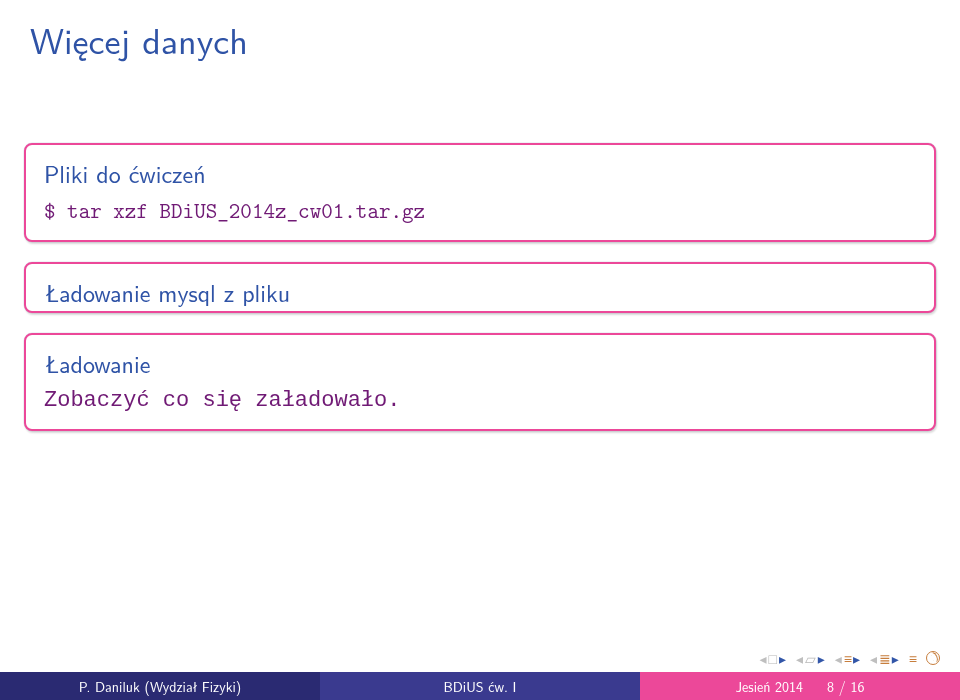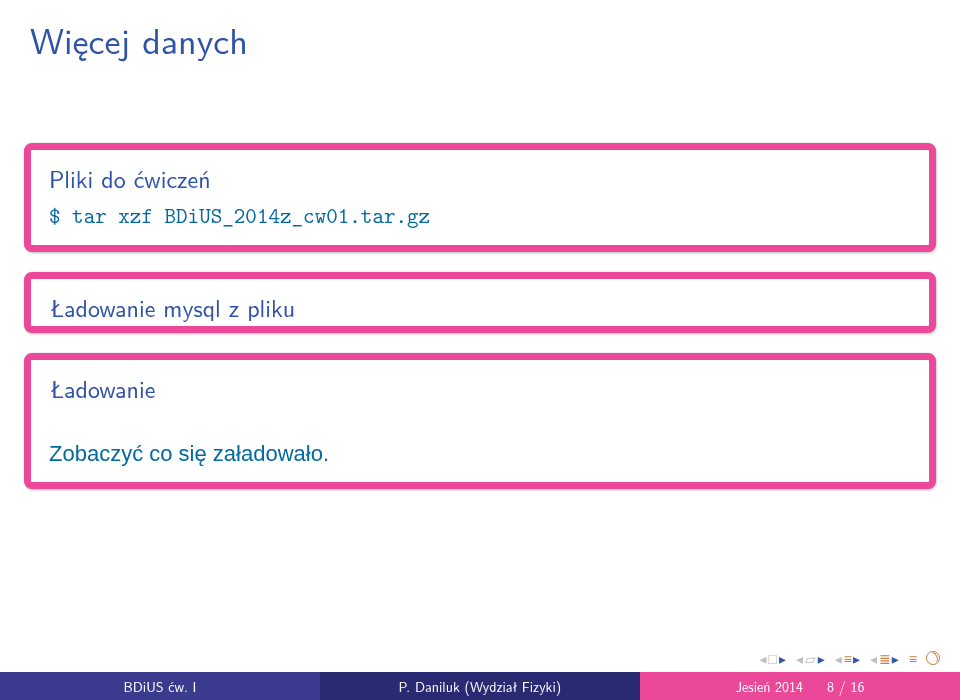--- a/index.html
+++ b/index.html
@@ -26,37 +26,37 @@
     padding: 12px 30px 18px 30px;
   }
   .content {
     flex: 1;
     padding: 60px 24px 0 24px;
     display: flex;
     flex-direction: column;
     gap: 20px;
   }
   .block {
-    border: 7px solid #ec4899;
+    border: 2px solid #ec4899;
     border-radius: 8px;
     background: #ffffff;
     box-shadow: 1px 2px 2px rgba(0,0,0,0.15), 0 0 0 0.5px rgba(60,80,140,0.15);
     overflow: hidden;
   }
   .block-title {
     color: #2f53a6;
     font-size: 24px;
     font-weight: 400;
     padding: 10px 18px 2px 18px;
   }
   .block-body {
     padding: 4px 18px 14px 18px;
     font-family: "Latin Modern Mono", "Courier New", monospace;
     font-size: 22px;
-    color: #0369a1;
+    color: #701a75;
     line-height: 1.35;
     white-space: pre-wrap;
   }
   .footer {
     position: absolute;
     left: 0; right: 0; bottom: 0;
     height: 28px;
     display: flex;
     font-size: 14px;
     color: #ffffff;
@@ -115,21 +115,21 @@
       <div class="block-title">Pliki do ćwiczeń</div>
       <div class="block-body">$ tar xzf BDiUS_2014z_cw01.tar.gz</div>
     </div>
 
     <div class="block">
       <div class="block-title">Ładowanie mysql z pliku</div>
     </div>
 
     <div class="block">
       <div class="block-title">Ładowanie</div>
-      <div class="block-body" style="font-family:Liberation Sans, sans-serif;margin-top:28px;">Zobaczyć co się załadowało.</div>
+      <div class="block-body" style="font-family:Liberation Mono, monospace;">Zobaczyć co się załadowało.</div>
     </div>
 
   </div>
 
   <div class="nav">
     <span class="grp">
         <span class="tri">◂</span>
         <span>□</span>
         <span class="tri blue">▸</span>
       </span>
@@ -146,21 +146,21 @@
     <span class="grp">
         <span class="tri">◂</span>
         <span class="bars">≣</span>
         <span class="tri blue">▸</span>
       </span>
     <span class="bars">≡</span>
     <span class="circ"></span>
   </div>
 
   <div class="footer">
+    <div class="seg f1">P. Daniluk (Wydział Fizyki)</div>
     <div class="seg f2">BDiUS ćw. I</div>
-    <div class="seg f1">P. Daniluk (Wydział Fizyki)</div>
     <div class="seg f3">
       <span>Jesień 2014</span>
       <span style="width:24px;display:inline-block"></span>
       <span>8 / 16</span>
     </div>
   </div>
 </div>
 
 </body></html>

